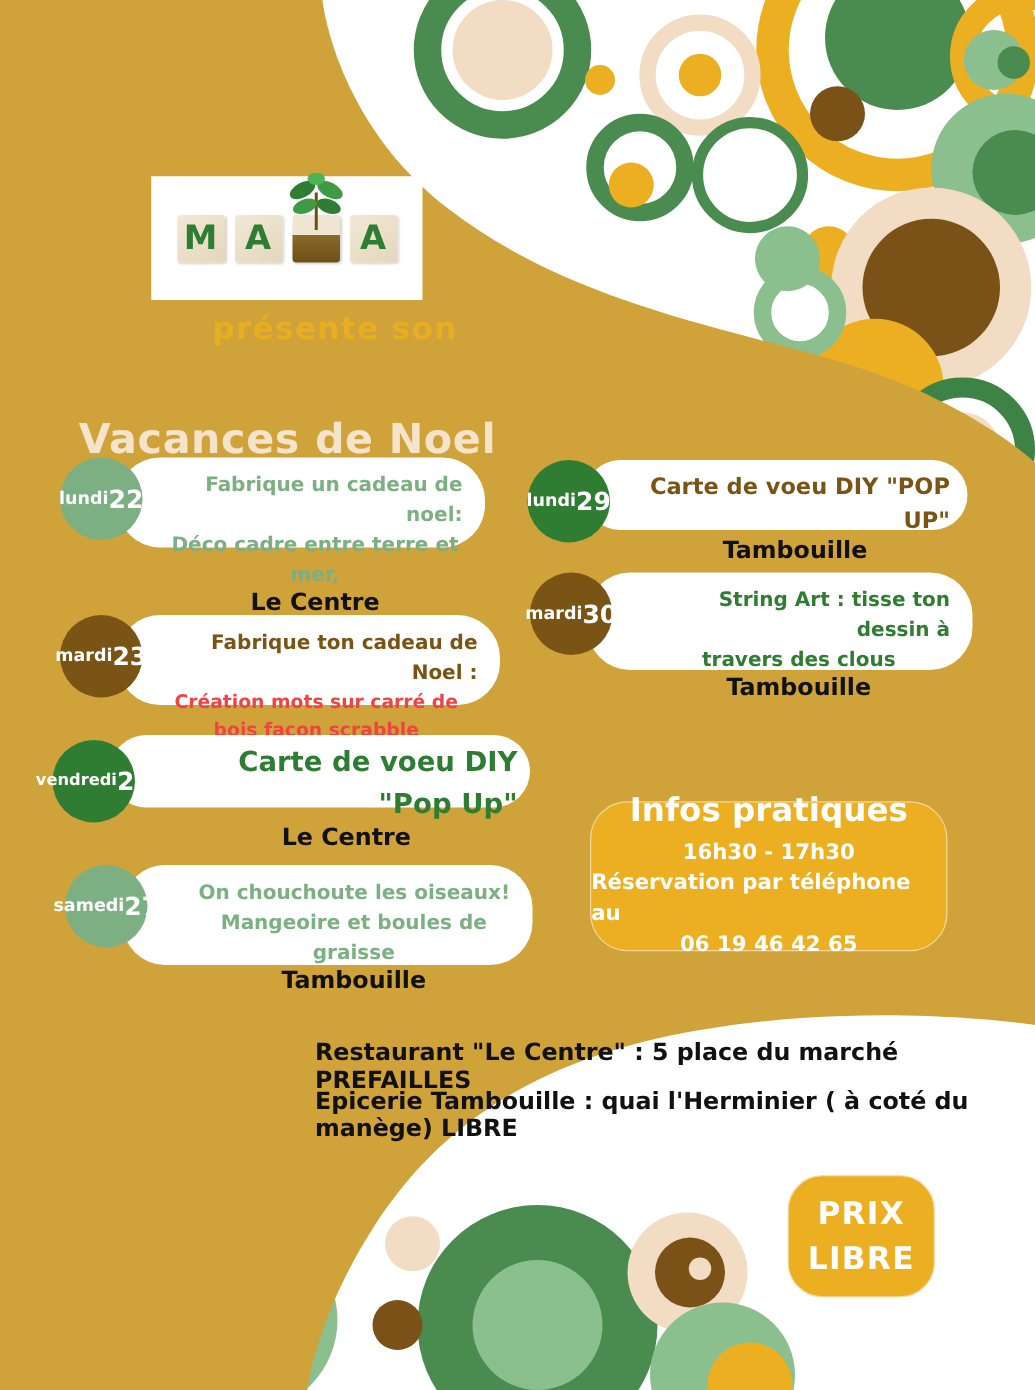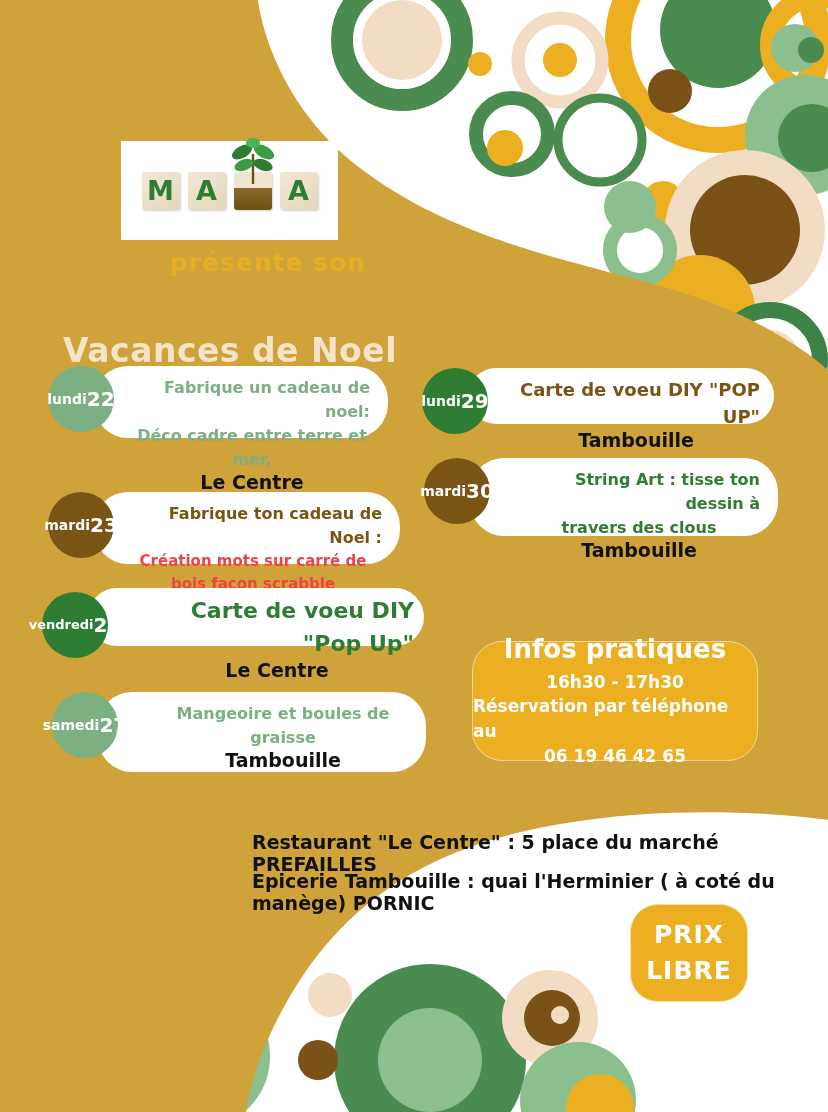--- a/index.html
+++ b/index.html
@@ -105,21 +105,21 @@
   .infos-line{color:#ffffff;font-size:17px;line-height:1.45;font-family:"DejaVu Sans",sans-serif;font-weight:bold;}
 
   .addr{
     position:absolute;color:#111111;font-weight:bold;
     font-family:"DejaVu Sans",sans-serif;font-size:19px;
   }
   .addr1{left:252px;top:831px;}
   .addr2{left:252px;top:870px;}
 
   .prix{
-    position:absolute;left:630px;top:904px;width:118px;height:98px;
+    position:absolute;left:630px;top:940px;width:118px;height:98px;
     background:#EDAF22;border-radius:28px;border:1px solid #f5dda8;
     display:flex;flex-direction:column;align-items:center;justify-content:center;
     box-sizing:border-box;
   }
   .prix div{color:#ffffff;font-size:25px;font-weight:bold;line-height:1.45;
     font-family:"DejaVu Sans",sans-serif;letter-spacing:1px;}
 </style>
 </head>
 <body>
 
@@ -240,20 +240,21 @@
         <div class="place">Le Centre</div>
       </div>
       <div class="badge" style="background:#2E7D32;top:4px;">
         <span class="dw" style="font-size:13px;">vendredi</span>
         <span class="dn">26</span>
       </div>
     </div>
 
     <div class="event" style="left:52px;top:692px;width:330px;">
       <div class="card" style="width:328px;height:80px;padding-left:60px;">
+        <div class="l1" style="color:#7CB083">On chouchoute les oiseaux!</div>
         <div class="l2" style="color:#7CB083">Mangeoire et boules de graisse</div>
         <div class="place">Tambouille</div>
       </div>
       <div class="badge" style="background:#7CB083">
         <span class="dw">samedi</span>
         <span class="dn">27</span>
       </div>
     </div>
 
     <div class="event" style="left:422px;top:368px;width:330px;">
@@ -280,21 +281,21 @@
     </div>
 
     <div class="infos">
       <div class="infos-title">Infos pratiques</div>
       <div class="infos-line">16h30 - 17h30</div>
       <div class="infos-line">Réservation par téléphone au</div>
       <div class="infos-line">06 19 46 42 65</div>
     </div>
 
     <div class="addr addr1">Restaurant "Le Centre" : 5 place du marché PREFAILLES</div>
-    <div class="addr addr2">Epicerie Tambouille : quai l'Herminier ( à coté du manège) PORNIC</div>
+    <div class="addr addr2">Epicerie Tambouille : quai l'Herminier ( à coté du manège) LIBRE</div>
 
     <div class="prix">
       <div>PRIX</div>
       <div>LIBRE</div>
     </div>
 
   </div>
 </div>
 
 </body></html>

